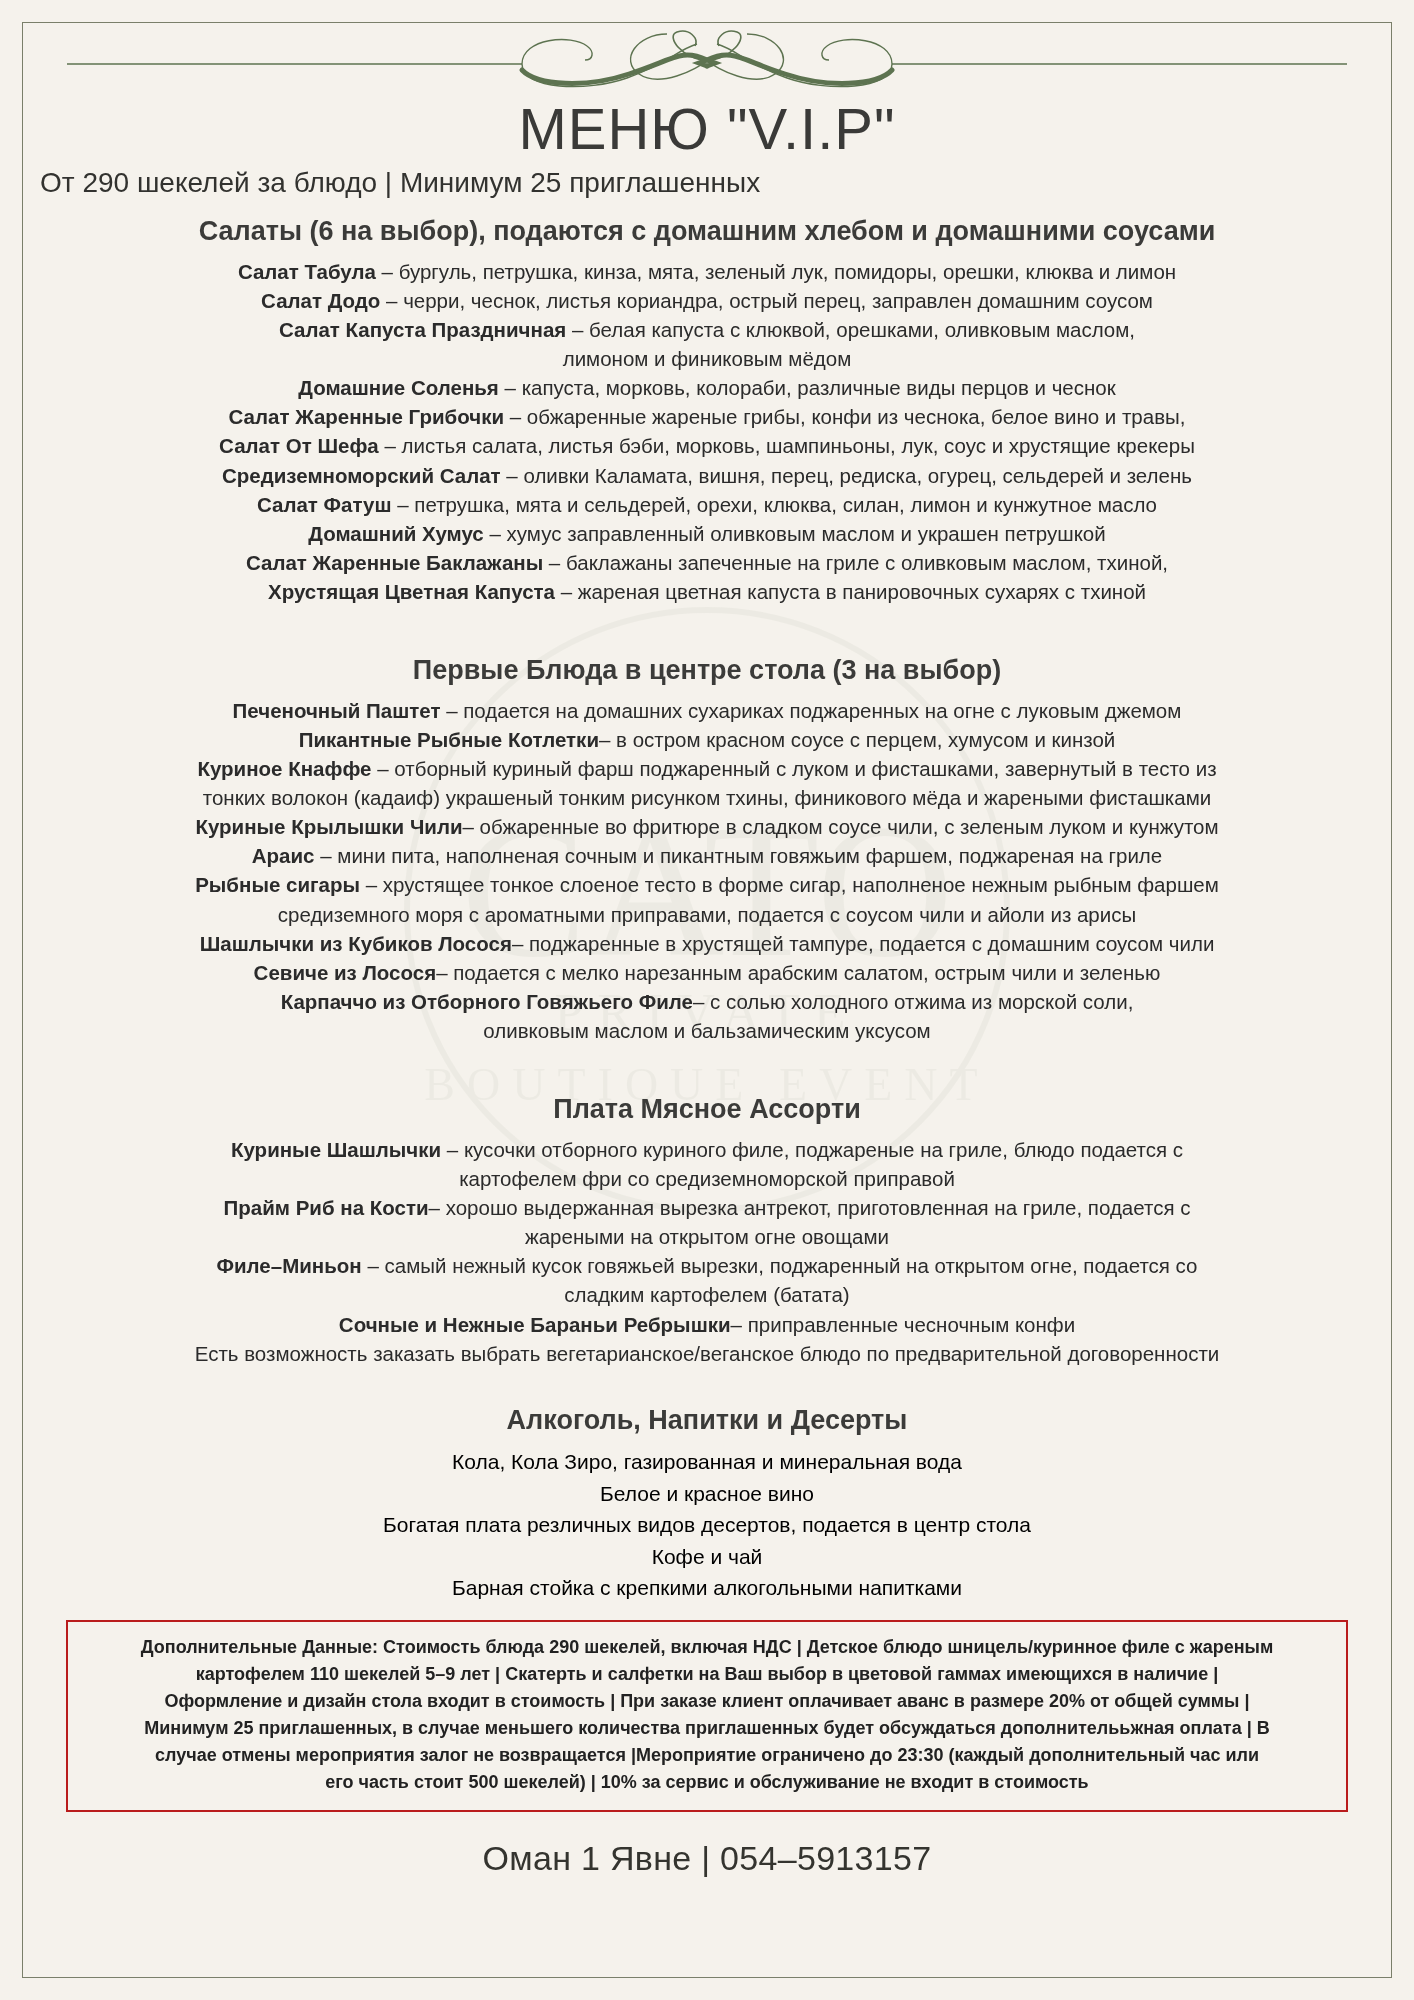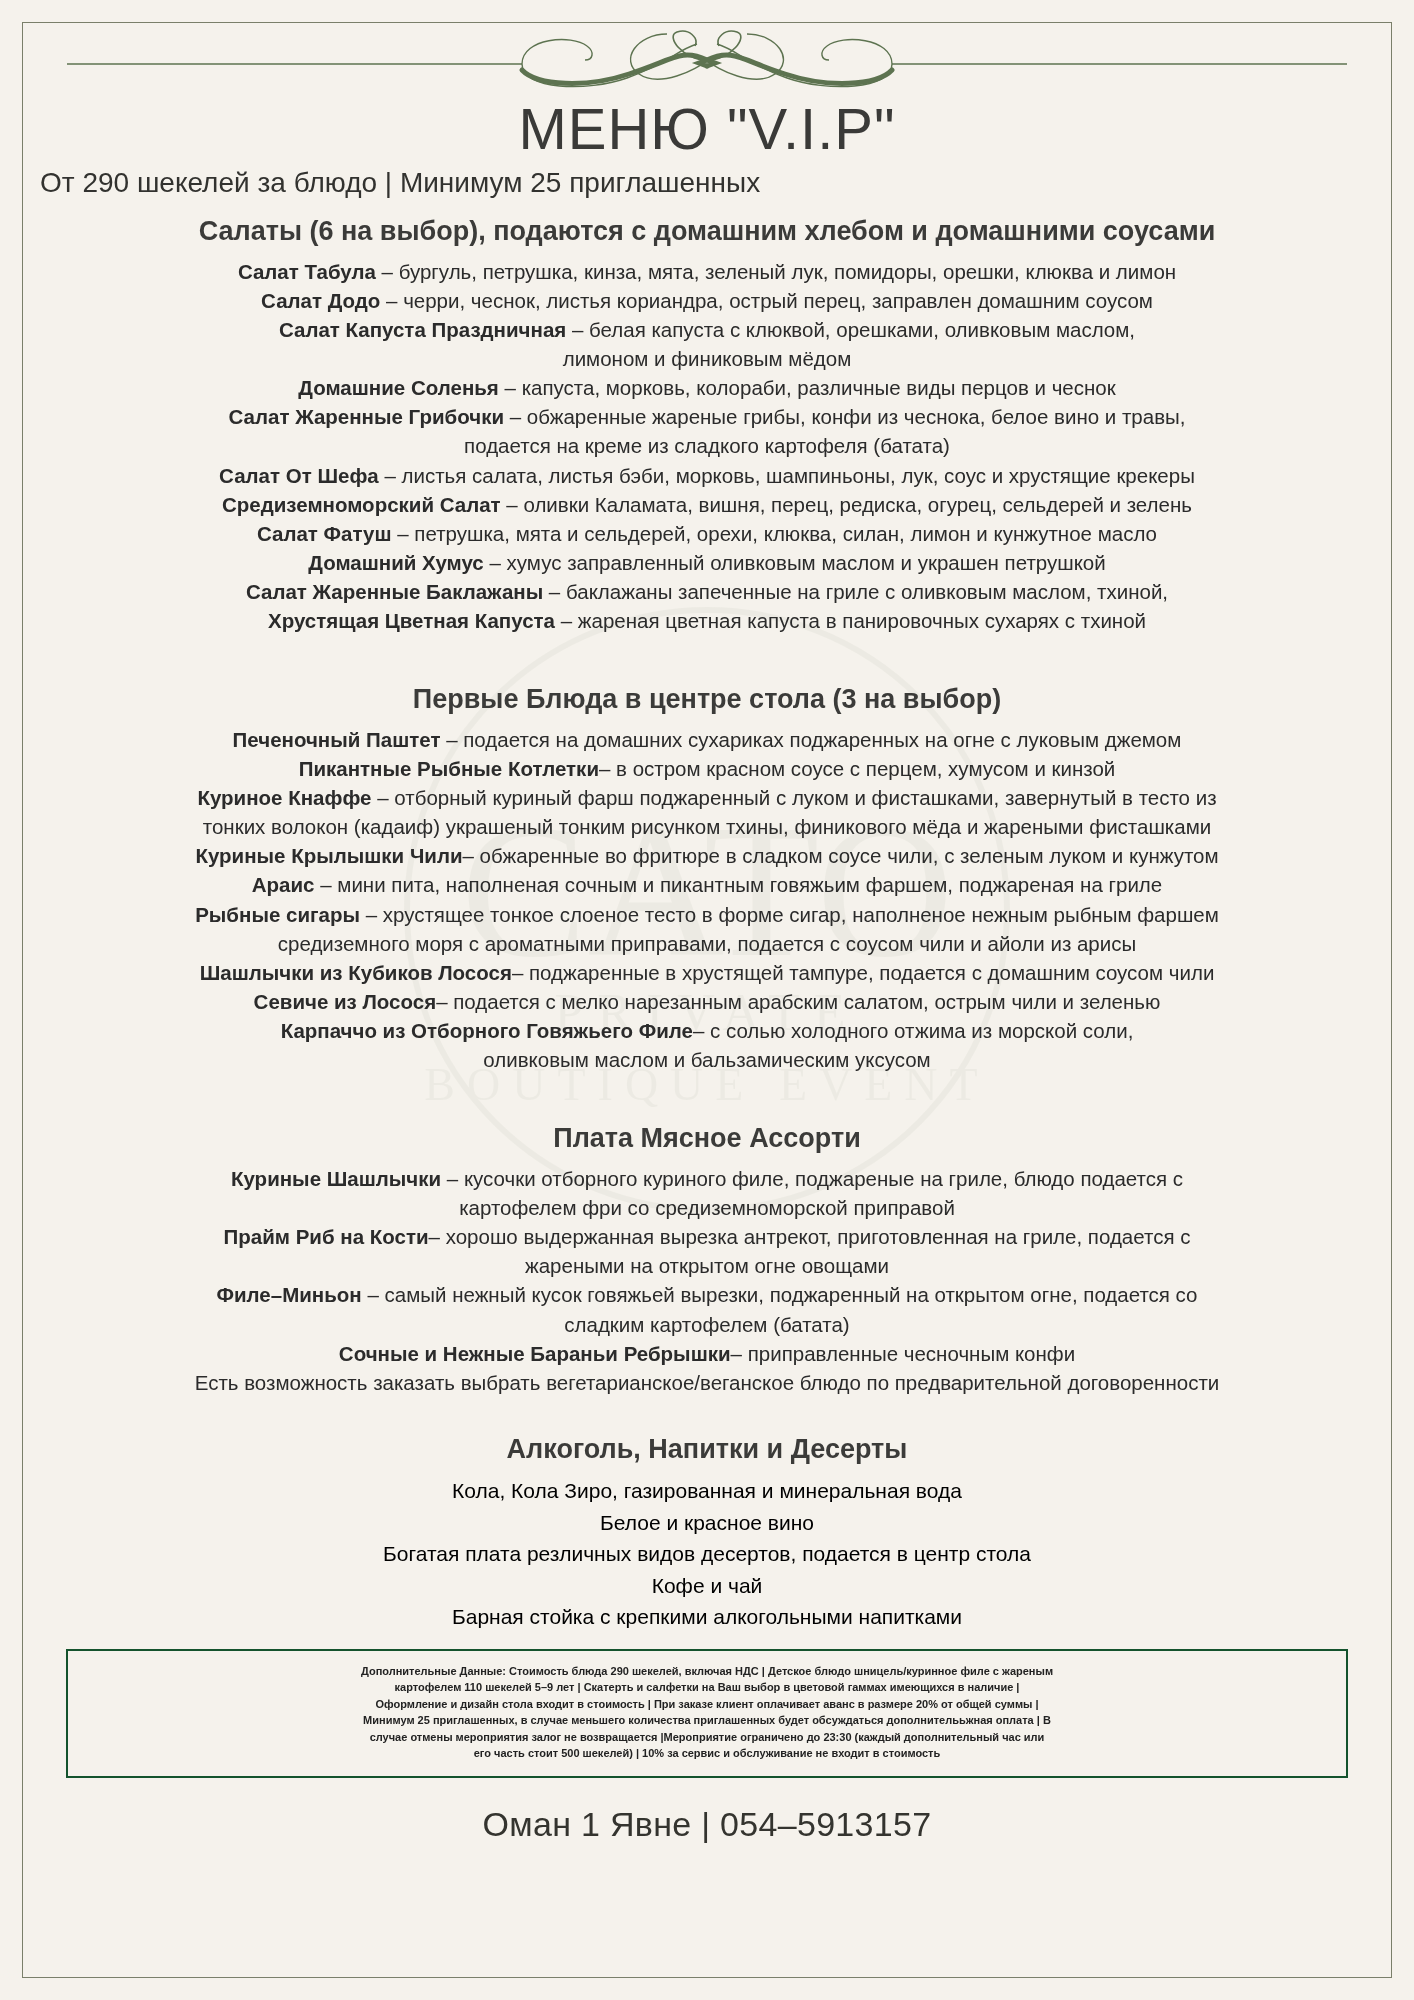--- a/index.html
+++ b/index.html
@@ -109,24 +109,24 @@
   
   .drink-line{
     text-align:center;
     font-size:21px;
     line-height:1.5;
     color:#000000;
   }
   
   .fineprint{
     margin:16px 26px 0 26px;
-    border:2px solid #14532d;
+    border:2px solid #b91c1c;
     padding:12px 16px 14px 16px;
     text-align:center;
-    font-size:11px;
+    font-size:18px;
     font-weight:bold;
     line-height:1.5;
     color:#222;
     background:transparent;
   }
   .footer{
     text-align:center;
     font-size:34px;
     color:#34342f;
     margin-top:27px;
@@ -174,21 +174,20 @@
     <div class="menu-subtitle">От 290 шекелей за блюдо | Минимум 25 приглашенных</div>
 
     <div class="section-title">Салаты (6 на выбор), подаются с домашним хлебом и домашними соусами</div>
 
     <div class="dish"><span class="nm">Салат Табула</span><span class="ds"> – бургуль, петрушка, кинза, мята, зеленый лук, помидоры, орешки, клюква и лимон</span></div>
     <div class="dish"><span class="nm">Салат Додо</span><span class="ds"> – черри, чеснок, листья кориандра, острый перец, заправлен домашним соусом</span></div>
     <div class="dish"><span class="nm">Салат Капуста Праздничная</span><span class="ds"> – белая капуста с клюквой, орешками, оливковым маслом,</span></div>
     <div class="cont">лимоном и финиковым мёдом</div>
     <div class="dish"><span class="nm">Домашние Соленья</span><span class="ds"> – капуста, морковь, колораби, различные виды перцов и чеснок</span></div>
     <div class="dish"><span class="nm">Салат Жаренные Грибочки</span><span class="ds">  – обжаренные жареные грибы, конфи из чеснока, белое вино и травы,</span></div>
-    <div class="cont">подается на креме из сладкого картофеля (батата)</div>
     <div class="dish"><span class="nm">Салат От Шефа</span><span class="ds"> – листья салата, листья бэби, морковь, шампиньоны, лук, соус и хрустящие крекеры</span></div>
     <div class="dish"><span class="nm">Средиземноморский Салат</span><span class="ds"> – оливки Каламата, вишня, перец, редиска, огурец, сельдерей и зелень</span></div>
     <div class="dish"><span class="nm">Салат Фатуш</span><span class="ds"> – петрушка, мята и сельдерей, орехи, клюква, силан, лимон и кунжутное масло</span></div>
     <div class="dish"><span class="nm">Домашний Хумус</span><span class="ds"> – хумус заправленный оливковым маслом и украшен петрушкой</span></div>
     <div class="dish"><span class="nm">Салат Жаренные Баклажаны</span><span class="ds">  – баклажаны запеченные на гриле с оливковым маслом, тхиной,</span></div>
     <div class="dish"><span class="nm">Хрустящая Цветная Капуста</span><span class="ds"> – жареная цветная капуста в панировочных сухарях с тхиной</span></div>
 
     <div class="spacer-lg"></div>
 
     <div class="section-title big">Первые Блюда в центре стола (3 на выбор)</div>

